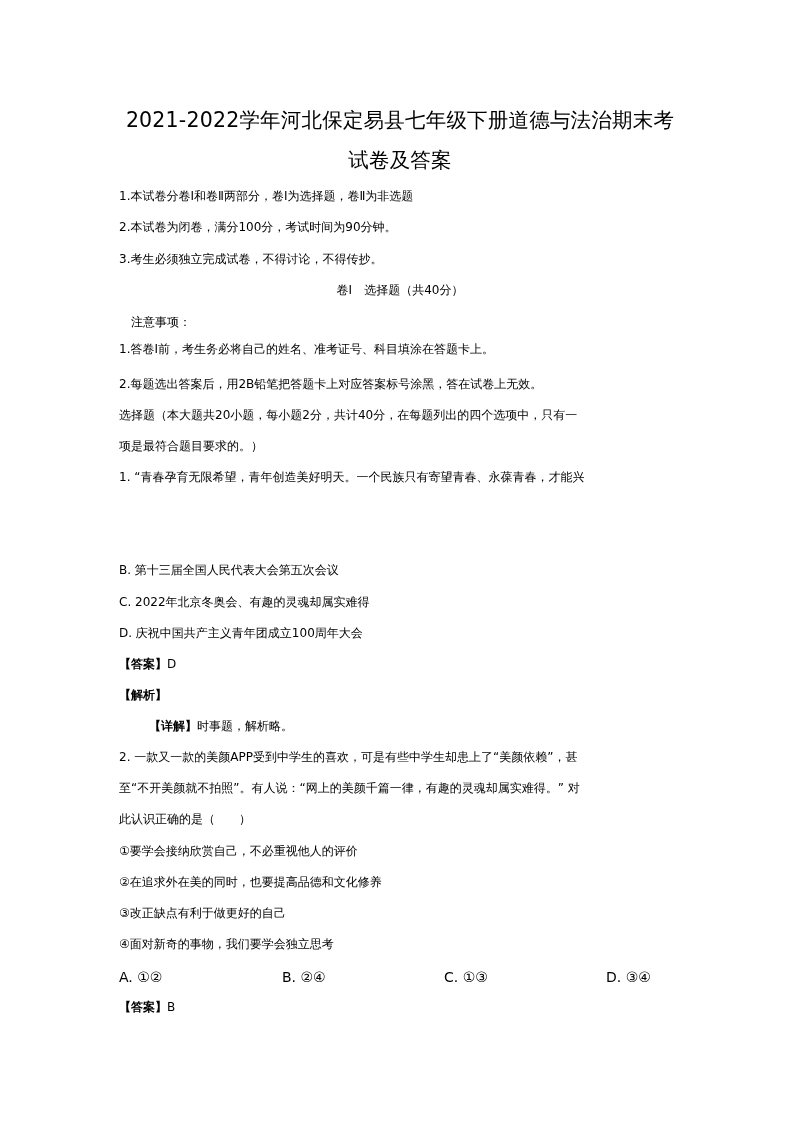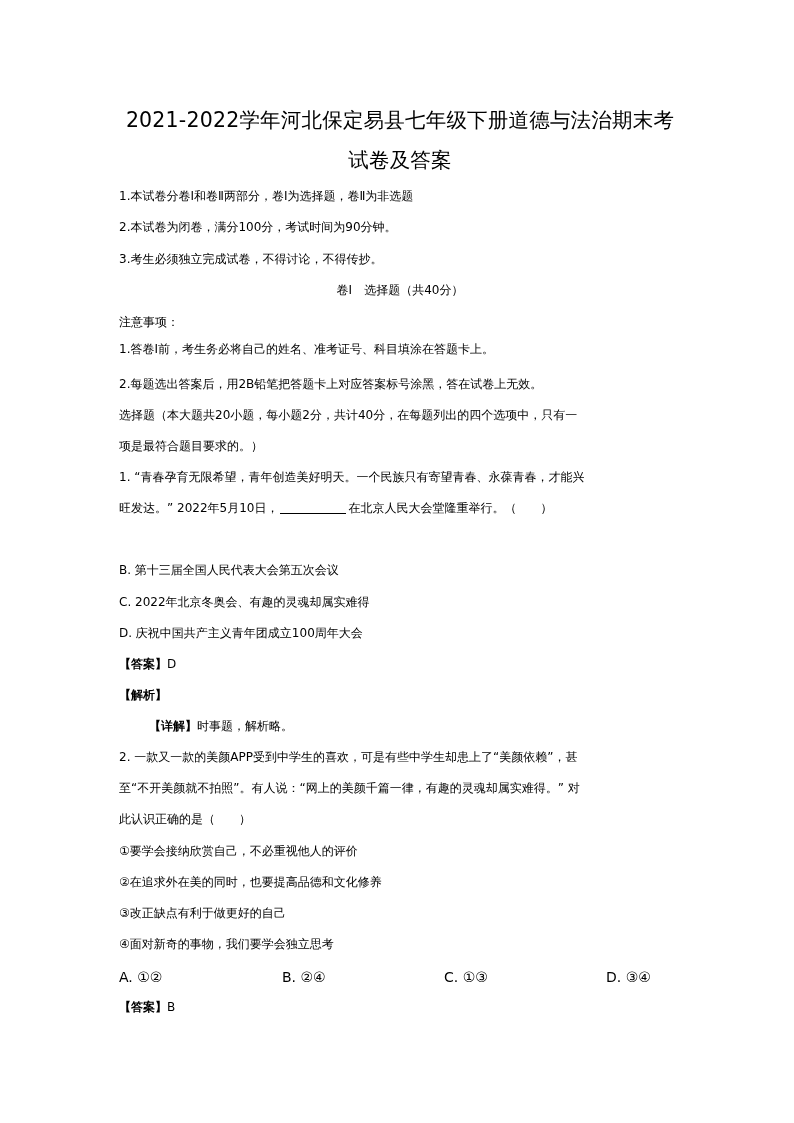--- a/index.html
+++ b/index.html
@@ -76,31 +76,28 @@
 
   <div class="title" style="top:108px;">2021-2022学年河北保定易县七年级下册道德与法治期末考</div>
   <div class="title" style="top:148px;">试卷及答案</div>
 
   <div class="line" style="top:187px;">1.本试卷分卷Ⅰ和卷Ⅱ两部分，卷Ⅰ为选择题，卷Ⅱ为非选题</div>
   <div class="line" style="top:218px;">2.本试卷为闭卷，满分100分，考试时间为90分钟。</div>
   <div class="line" style="top:250px;">3.考生必须独立完成试卷，不得讨论，不得传抄。</div>
 
   <div class="line center" style="top:281px;">卷Ⅰ　选择题（共40分）</div>
 
-  <div class="line" style="top:313px;">注意事项：</div>
+  <div class="line" style="top:313px;margin-left:12px;">注意事项：</div>
   <div class="line" style="top:340px;">1.答卷Ⅰ前，考生务必将自己的姓名、准考证号、科目填涂在答题卡上。</div>
   <div class="line" style="top:375px;">2.每题选出答案后，用2B铅笔把答题卡上对应答案标号涂黑，答在试卷上无效。</div>
 
   <div class="line" style="top:406px;">选择题（本大题共20小题，每小题2分，共计40分，在每题列出的四个选项中，只有一</div>
   <div class="line" style="top:437px;">项是最符合题目要求的。）</div>
 
   <div class="line" style="top:468px;">1. “青春孕育无限希望，青年创造美好明天。一个民族只有寄望青春、永葆青春，才能兴</div>
-  <div class="line" style="top:499px;">
-    <span>旺发达。” 2022年5月10日，</span><span class="blank"></span><span>在北京人民大会堂隆重举行。（　　）</span>
-  </div>
 
   <div class="line" style="top:561px;">B. 第十三届全国人民代表大会第五次会议</div>
   <div class="line" style="top:593px;">C. 2022年北京冬奥会、有趣的灵魂却属实难得</div>
   <div class="line" style="top:624px;">D. 庆祝中国共产主义青年团成立100周年大会</div>
 
   <div class="line" style="top:655px;">
     <span class="bracket">【答案】</span><span>D</span>
   </div>
   <div class="line" style="top:686px;">
     <span class="bracket">【解析】</span>

